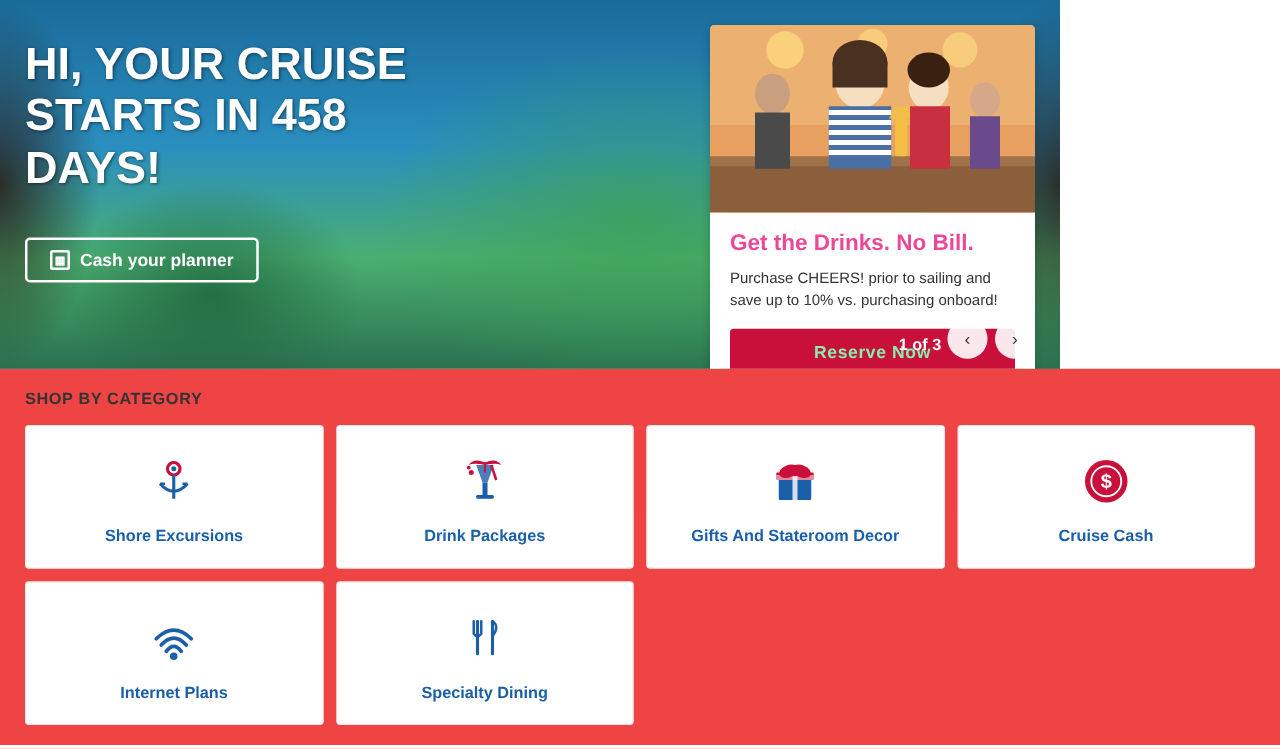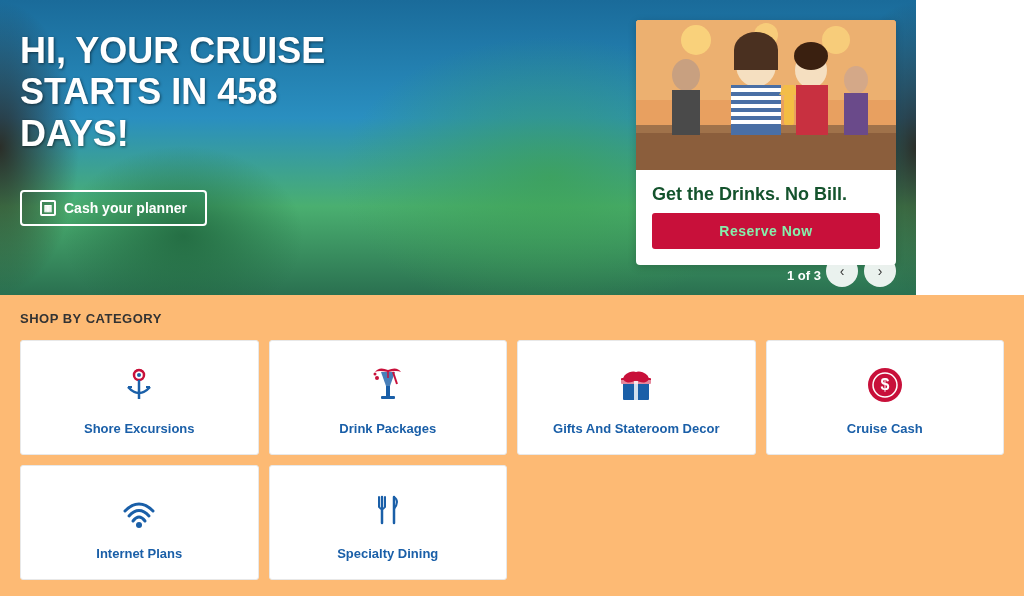--- a/index.html
+++ b/index.html
@@ -1,21 +1,21 @@
 <!DOCTYPE html>
 <html><head>
   <meta charset="utf-8">
   <style>
     * { margin: 0; padding: 0; box-sizing: border-box; }
     body { font-family: Arial, sans-serif; width: 1024px; height: 599px; overflow: hidden; background: #fff; }
 
     
     .hero {
       position: relative;
-      width: 916px;
+      width: 848px;
       height: 295px;
       background: linear-gradient(135deg, #1a6b9a 0%, #2a8fc0 30%, #4aaf70 60%, #3a9060 80%, #2a7050 100%);
       overflow: hidden;
     }
     .hero-bg {
       position: absolute; inset: 0;
       background:
         radial-gradient(ellipse 300px 200px at 60% 60%, rgba(60,160,80,0.7) 0%, transparent 70%),
         radial-gradient(ellipse 200px 150px at 20% 80%, rgba(30,100,60,0.8) 0%, transparent 60%),
         linear-gradient(180deg, #1a6b9a 0%, #2a8fc0 40%, #4aaf70 70%, #2a7050 100%);
@@ -85,21 +85,21 @@
       background: linear-gradient(135deg, #f0b870 0%, #e09050 40%, #cc7840 100%);
     }
     .promo-image-overlay {
       position: absolute; inset: 0;
       background: linear-gradient(180deg, rgba(255,200,100,0.3) 0%, rgba(200,120,40,0.2) 100%);
     }
     .promo-content {
       padding: 14px 16px 16px;
     }
     .promo-title {
-      color: #14532d;
+      color: #ec4899;
       font-size: 18px;
       font-weight: 900;
       margin-bottom: 8px;
     }
     .promo-desc {
       color: #333;
       font-size: 12px;
       line-height: 1.5;
       margin-bottom: 14px;
     }
@@ -136,21 +136,21 @@
       background: rgba(255,255,255,0.9);
       border: none; border-radius: 50%;
       cursor: pointer;
       font-size: 14px;
       display: flex; align-items: center; justify-content: center;
       color: #333;
     }
 
     
     .shop-section {
-      background: #fdba74;
+      background: #ef4444;
       padding: 16px 20px;
     }
     .shop-title {
       font-size: 13px;
       font-weight: bold;
       color: #333;
       letter-spacing: 0.5px;
       margin-bottom: 14px;
     }
     .category-grid {
@@ -238,20 +238,21 @@
         <rect x="160" y="65" width="32" height="50" fill="#c83040"></rect>
 
         <ellipse cx="50" cy="55" rx="14" ry="16" fill="#c8a080"></ellipse>
         <rect x="36" y="70" width="28" height="45" fill="#4a4a4a"></rect>
         <ellipse cx="220" cy="60" rx="12" ry="14" fill="#d4a888"></ellipse>
         <rect x="208" y="73" width="24" height="42" fill="#6a4a8a"></rect>
       </svg>
     </div>
     <div class="promo-content">
       <div class="promo-title">Get the Drinks. No Bill.</div>
+      <div class="promo-desc">Purchase CHEERS! prior to sailing and save up to 10% vs. purchasing onboard!</div>
       <button class="promo-reserve-btn">Reserve Now</button>
     </div>
   </div>
 
   <div class="slide-indicator">1 of 3</div>
   <div class="slide-nav">
     <button class="slide-nav-btn">‹</button>
     <button class="slide-nav-btn">›</button>
   </div>
 </div>

